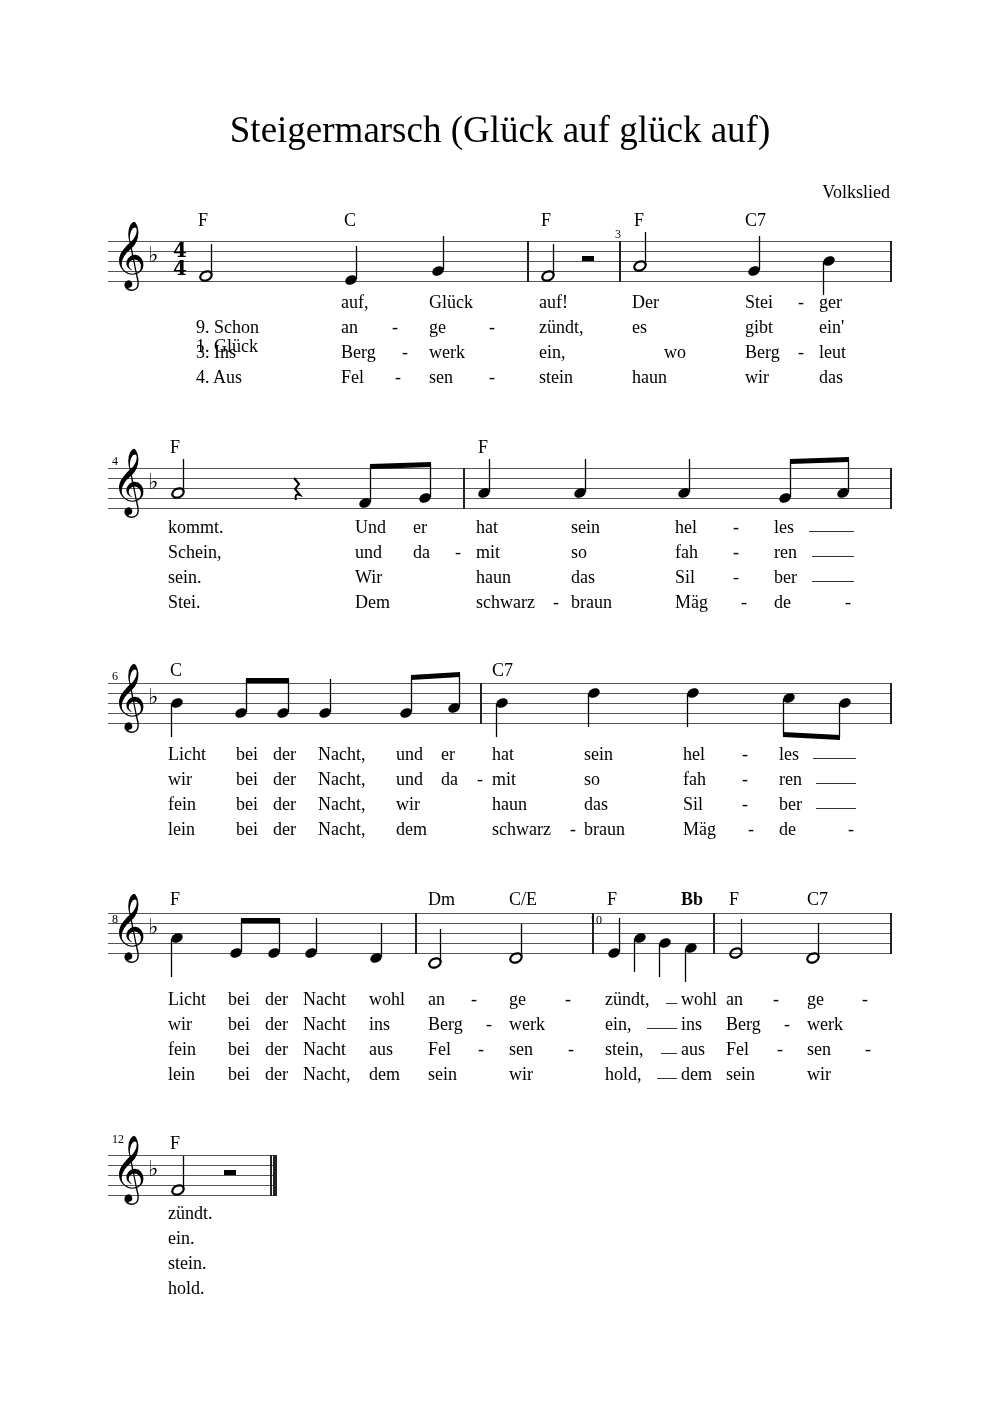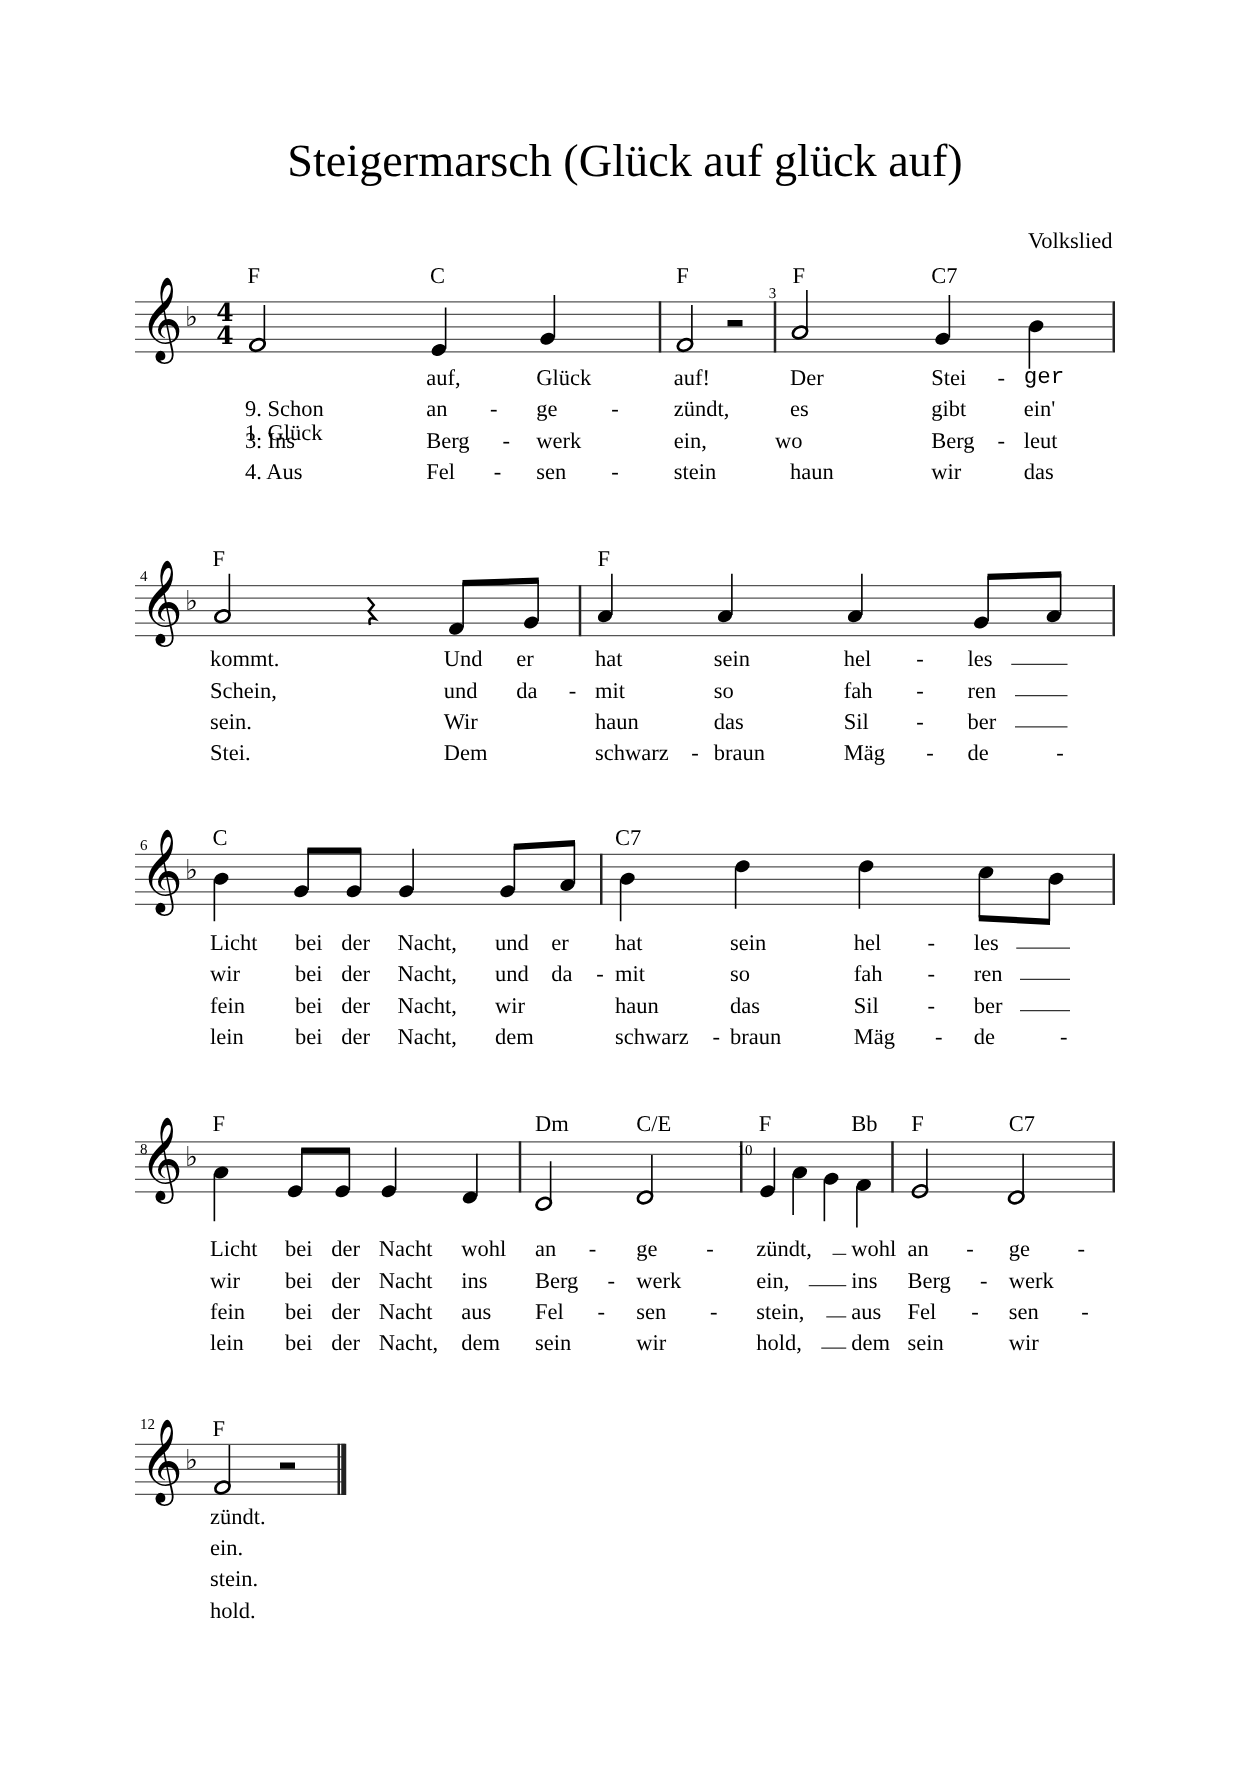--- a/index.html
+++ b/index.html
@@ -80,40 +80,40 @@
   </svg>
 
   <div>
     <div class="lyric" style="left:196px; top:292px;margin-top:44px;">1. Glück</div>
     <div class="lyric" style="left:341px; top:292px;">auf,</div>
     <div class="lyric" style="left:429px; top:292px;">Glück</div>
     <div class="lyric" style="left:539px; top:292px;">auf!</div>
     <div class="lyric" style="left:632px; top:292px;">Der</div>
     <div class="lyric" style="left:745px; top:292px;">Stei</div>
     <div class="hyph" style="left:798px; top:292px;">-</div>
-    <div class="lyric" style="left:819px; top:292px;font-family:Liberation Mono, monospace;">ger</div>
+    <div class="lyric" style="left:819px; top:292px;">ger</div>
   </div>
   <div>
     <div class="lyric" style="left:196px; top:317px;">9. Schon</div>
     <div class="lyric" style="left:341px; top:317px;">an</div>
     <div class="hyph" style="left:392px; top:317px;">-</div>
     <div class="lyric" style="left:429px; top:317px;">ge</div>
     <div class="hyph" style="left:489px; top:317px;">-</div>
     <div class="lyric" style="left:539px; top:317px;">zündt,</div>
     <div class="lyric" style="left:632px; top:317px;">es</div>
     <div class="lyric" style="left:745px; top:317px;">gibt</div>
     <div class="lyric" style="left:819px; top:317px;">ein'</div>
   </div>
   <div>
     <div class="lyric" style="left:196px; top:342px;">3. Ins</div>
     <div class="lyric" style="left:341px; top:342px;">Berg</div>
     <div class="hyph" style="left:402px; top:342px;">-</div>
     <div class="lyric" style="left:429px; top:342px;">werk</div>
     <div class="lyric" style="left:539px; top:342px;">ein,</div>
-    <div class="lyric" style="left:620px; top:342px;">wo</div>
+    <div class="lyric" style="left:664px; top:342px;">wo</div>
     <div class="lyric" style="left:745px; top:342px;">Berg</div>
     <div class="hyph" style="left:798px; top:342px;">-</div>
     <div class="lyric" style="left:819px; top:342px;">leut</div>
   </div>
   <div>
     <div class="lyric" style="left:196px; top:367px;">4. Aus</div>
     <div class="lyric" style="left:341px; top:367px;">Fel</div>
     <div class="hyph" style="left:395px; top:367px;">-</div>
     <div class="lyric" style="left:429px; top:367px;">sen</div>
     <div class="hyph" style="left:489px; top:367px;">-</div>
@@ -338,21 +338,21 @@
   <div class="flat" style="left:148px; top:916px;">♭</div>
   <div class="bar" style="left:415px; top:913px; height:41px;"></div>
   <div class="bar" style="left:592px; top:913px; height:41px;"></div>
   <div class="bar" style="left:713px; top:913px; height:41px;"></div>
   <div class="bar" style="left:890px; top:913px; height:41px;"></div>
 
   <div class="chord" style="left:170px; top:889px;">F</div>
   <div class="chord" style="left:428px; top:889px;">Dm</div>
   <div class="chord" style="left:509px; top:889px;">C/E</div>
   <div class="chord" style="left:607px; top:889px;">F</div>
-  <div class="chord" style="left:681px; top:889px;">Bb</div>
+  <div class="chord" style="left:681px; top:889px;font-weight:bold;">Bb</div>
   <div class="chord" style="left:729px; top:889px;">F</div>
   <div class="chord" style="left:807px; top:889px;">C7</div>
   <div class="measure-no" style="left:590px; top:914px;">10</div>
 
   <svg class="notes" width="1000" height="1414">
 
     <ellipse cx="177" cy="938" rx="6" ry="4.5" transform="rotate(-25 177 938)" fill="#000"></ellipse>
     <line x1="171.5" y1="939" x2="171.5" y2="977" stroke="#000" stroke-width="1.3"></line>
 
     <ellipse cx="236" cy="953" rx="6" ry="4.5" transform="rotate(-25 236 953)" fill="#000"></ellipse>

